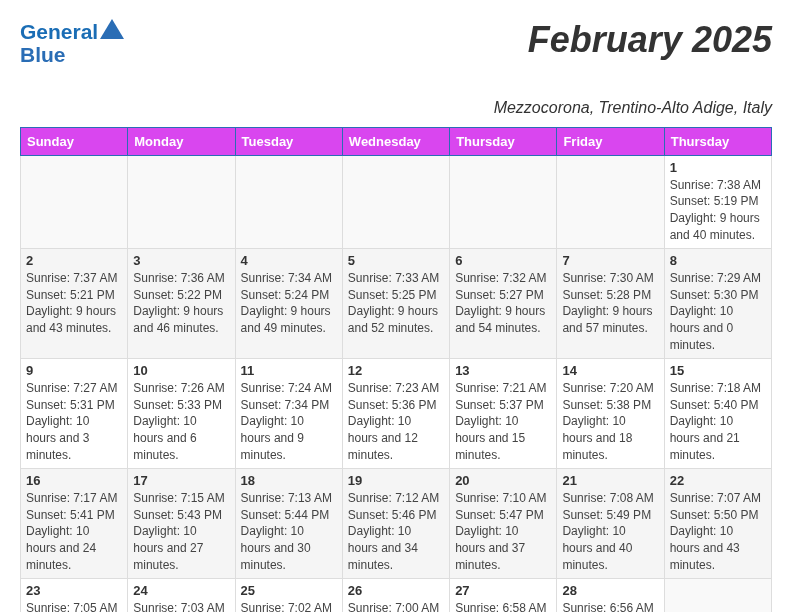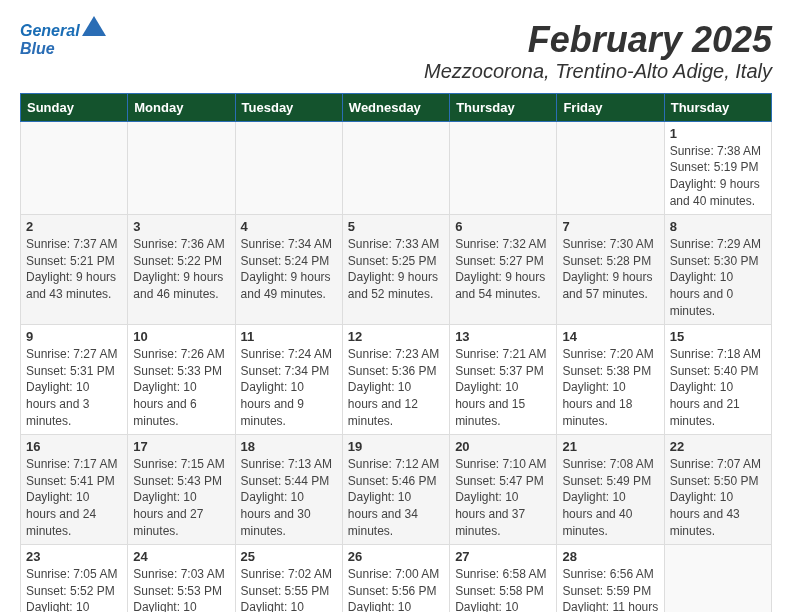--- a/index.html
+++ b/index.html
@@ -14,25 +14,24 @@
       display: flex;
       align-items: flex-start;
       justify-content: space-between;
       margin-bottom: 10px;
     }
     .logo {
       display: flex;
       align-items: center;
     }
     .logo-text {
-      font-size: 16px;
+      font-size: 21px;
       font-weight: bold;
       color: #333;
       line-height: 1.1;
-      font-style: italic;
     }
     .logo-text span {
       color: #1a6db5;
     }
     .logo-icon {
       width: 24px;
       height: 20px;
       margin-left: 2px;
       margin-top: -4px;
     }
@@ -40,30 +39,31 @@
       text-align: right;
       font-style: italic;
     }
     .month-title {
       font-size: 36px;
       font-weight: bold;
       color: #333;
       line-height: 1.1;
     }
     .location-title {
-      font-size: 20px;
+      font-size: 16px;
       color: #333;
+      margin-top: 39px;
     }
     .calendar {
       width: 100%;
       border-collapse: collapse;
       border: 1px solid #ccc;
     }
     .calendar th {
-      background-color: #14532d;
+      background-color: #d946ef;
       color: #fff;
       font-size: 13px;
       font-weight: bold;
       padding: 6px 6px;
       text-align: left;
       border: 1px solid #2a6db5;
     }
     .calendar td {
       vertical-align: top;
       width: 107px;

